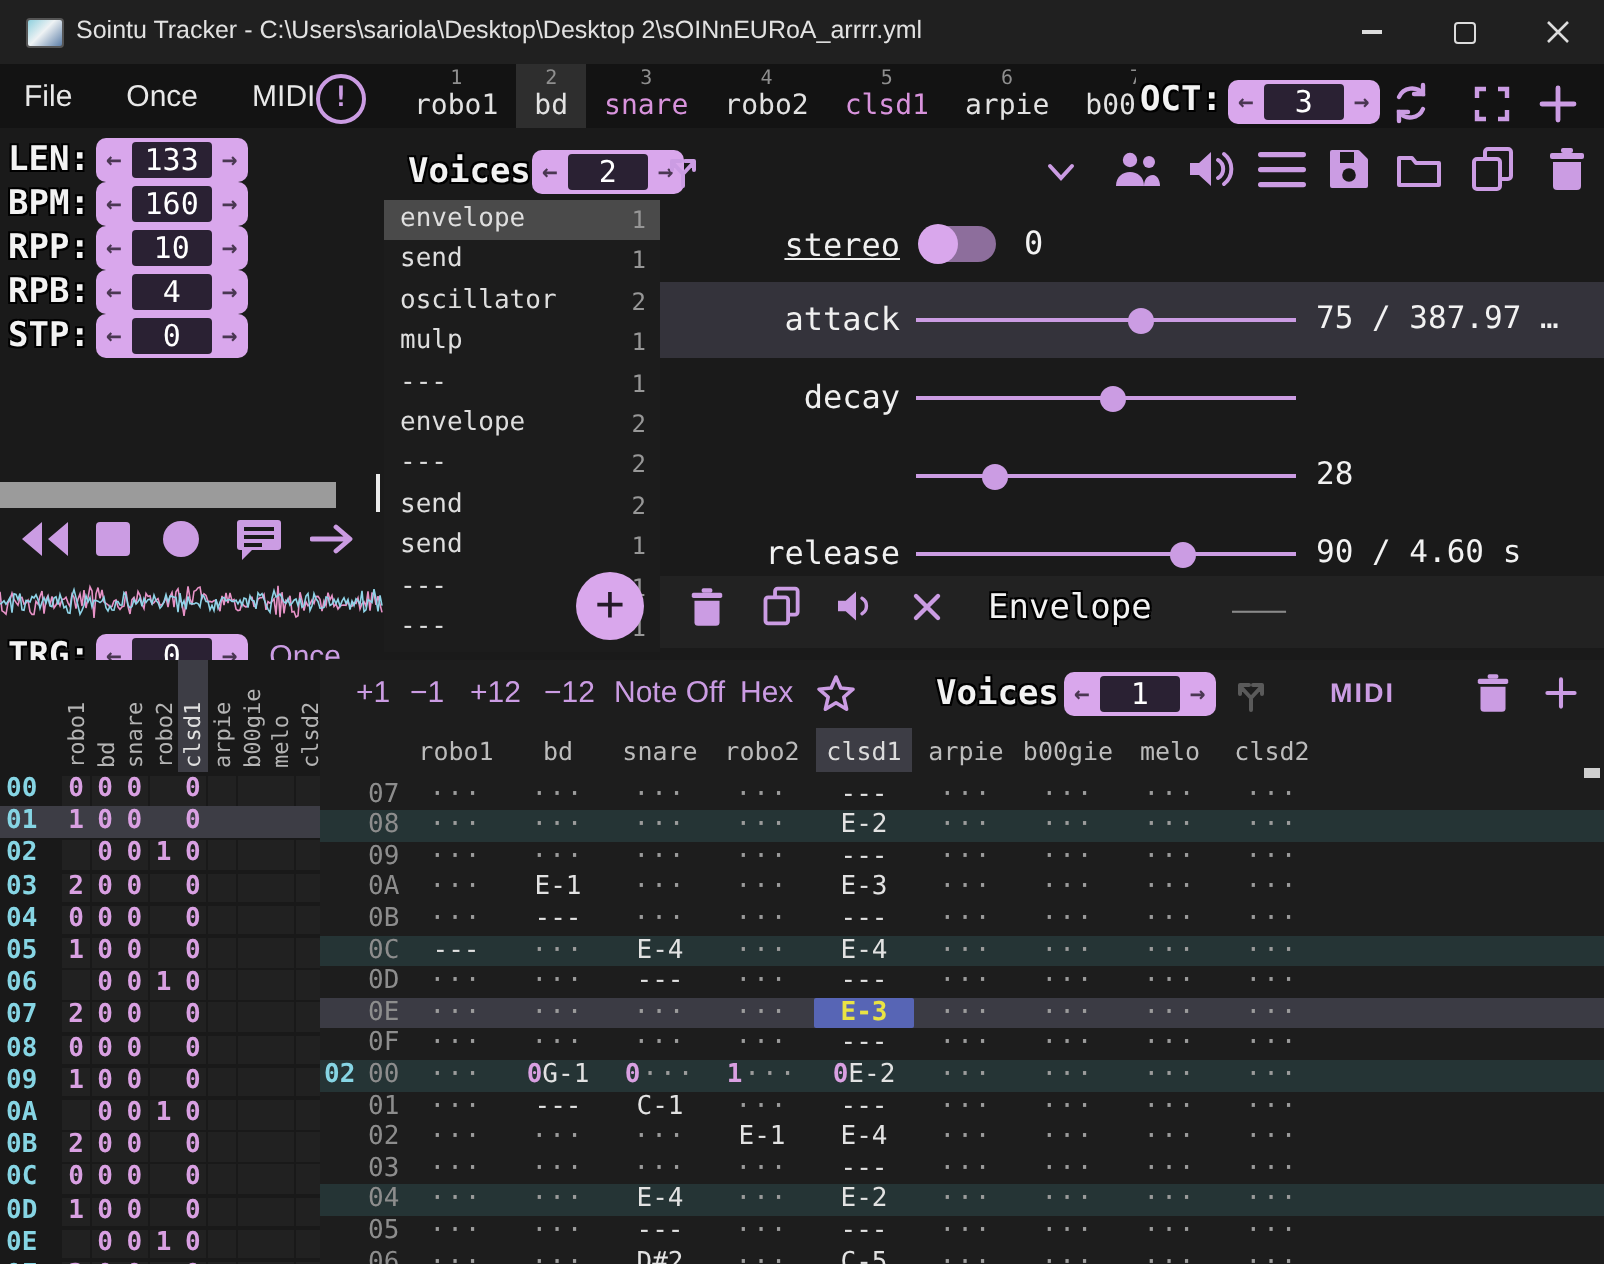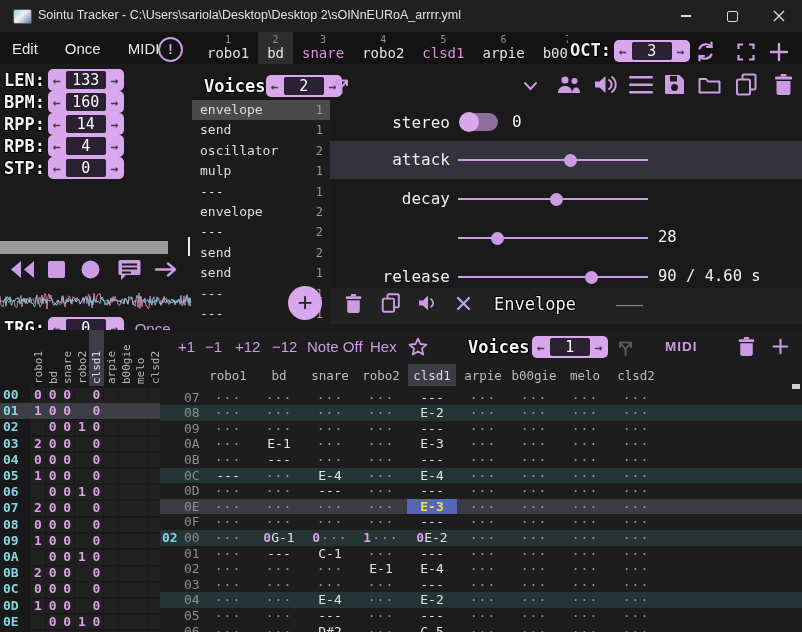--- a/index.html
+++ b/index.html
@@ -119,21 +119,21 @@
       </div>
     <div class="winbtn" id="btn-close">
       <svg width="12" height="12">
           <path d="M1 1 L11 11 M11 1 L1 11" stroke="#dcdcdc" stroke-width="1.3"></path>
         </svg>
     </div>
   </div>
 
   <div id="menubar"></div>
   <div id="menu-items">
-      <span class="menu-item">Edit</span>
+      <span class="menu-item">File</span>
       <span class="menu-item">Once</span>
       <span class="menu-item">MIDI</span>
     </div>
   <div id="alert-icon">!</div>
   <div id="tabs">
       <div class="tab">
         <div class="tab-num">1</div>
         <div class="tab-name">robo1</div>
       </div>
       <div class="tab active">
@@ -204,21 +204,21 @@
           <div class="spinner">
             <span class="sp-ar">←</span>
             <span class="sp-val">160</span>
             <span class="sp-ar">→</span>
           </div>
         </div>
         <div class="ss-row" style="top: 49px;">
           <span class="blab ol ss-label">RPP:</span>
           <div class="spinner">
             <span class="sp-ar">←</span>
-            <span class="sp-val">14</span>
+            <span class="sp-val">10</span>
             <span class="sp-ar">→</span>
           </div>
         </div>
         <div class="ss-row" style="top: 71px;">
           <span class="blab ol ss-label">RPB:</span>
           <div class="spinner">
             <span class="sp-ar">←</span>
             <span class="sp-val">4</span>
             <span class="sp-ar">→</span>
           </div>
@@ -392,31 +392,32 @@
         <span class="unit-count">1</span>
       </div>
       <div class="unit-row" style="top: 204px;">
         <span class="unit-name">---</span>
         <span class="unit-count">1</span>
       </div>
     </div>
   <div id="fab">+</div>
 
   <div id="stereo-row">
-    <span class="p-label" style="top:7px;">stereo</span>
+    <span class="p-label" style="top:7px;text-decoration:underline;">stereo</span>
     <span id="stereo-toggle">
         <span class="tknob"></span>
       </span>
     <span id="stereo-val">0</span>
   </div>
   <div id="sliders">
       <div class="srow hl" style="top: 141px;">
         <span class="p-label">attack</span>
         <span class="track-line"></span>
         <span class="knob" style="left: 233.6px;"></span>
+        <span class="s-val">75 / 387.97 …</span>
       </div>
       <div class="srow" style="top: 180px;">
         <span class="p-label">decay</span>
         <span class="track-line"></span>
         <span class="knob" style="left: 220.3px;"></span>
       </div>
       <div class="srow" style="top: 219px;">
         <span class="track-line"></span>
         <span class="knob" style="left: 161.4px;"></span>
         <span class="s-val">28</span>

